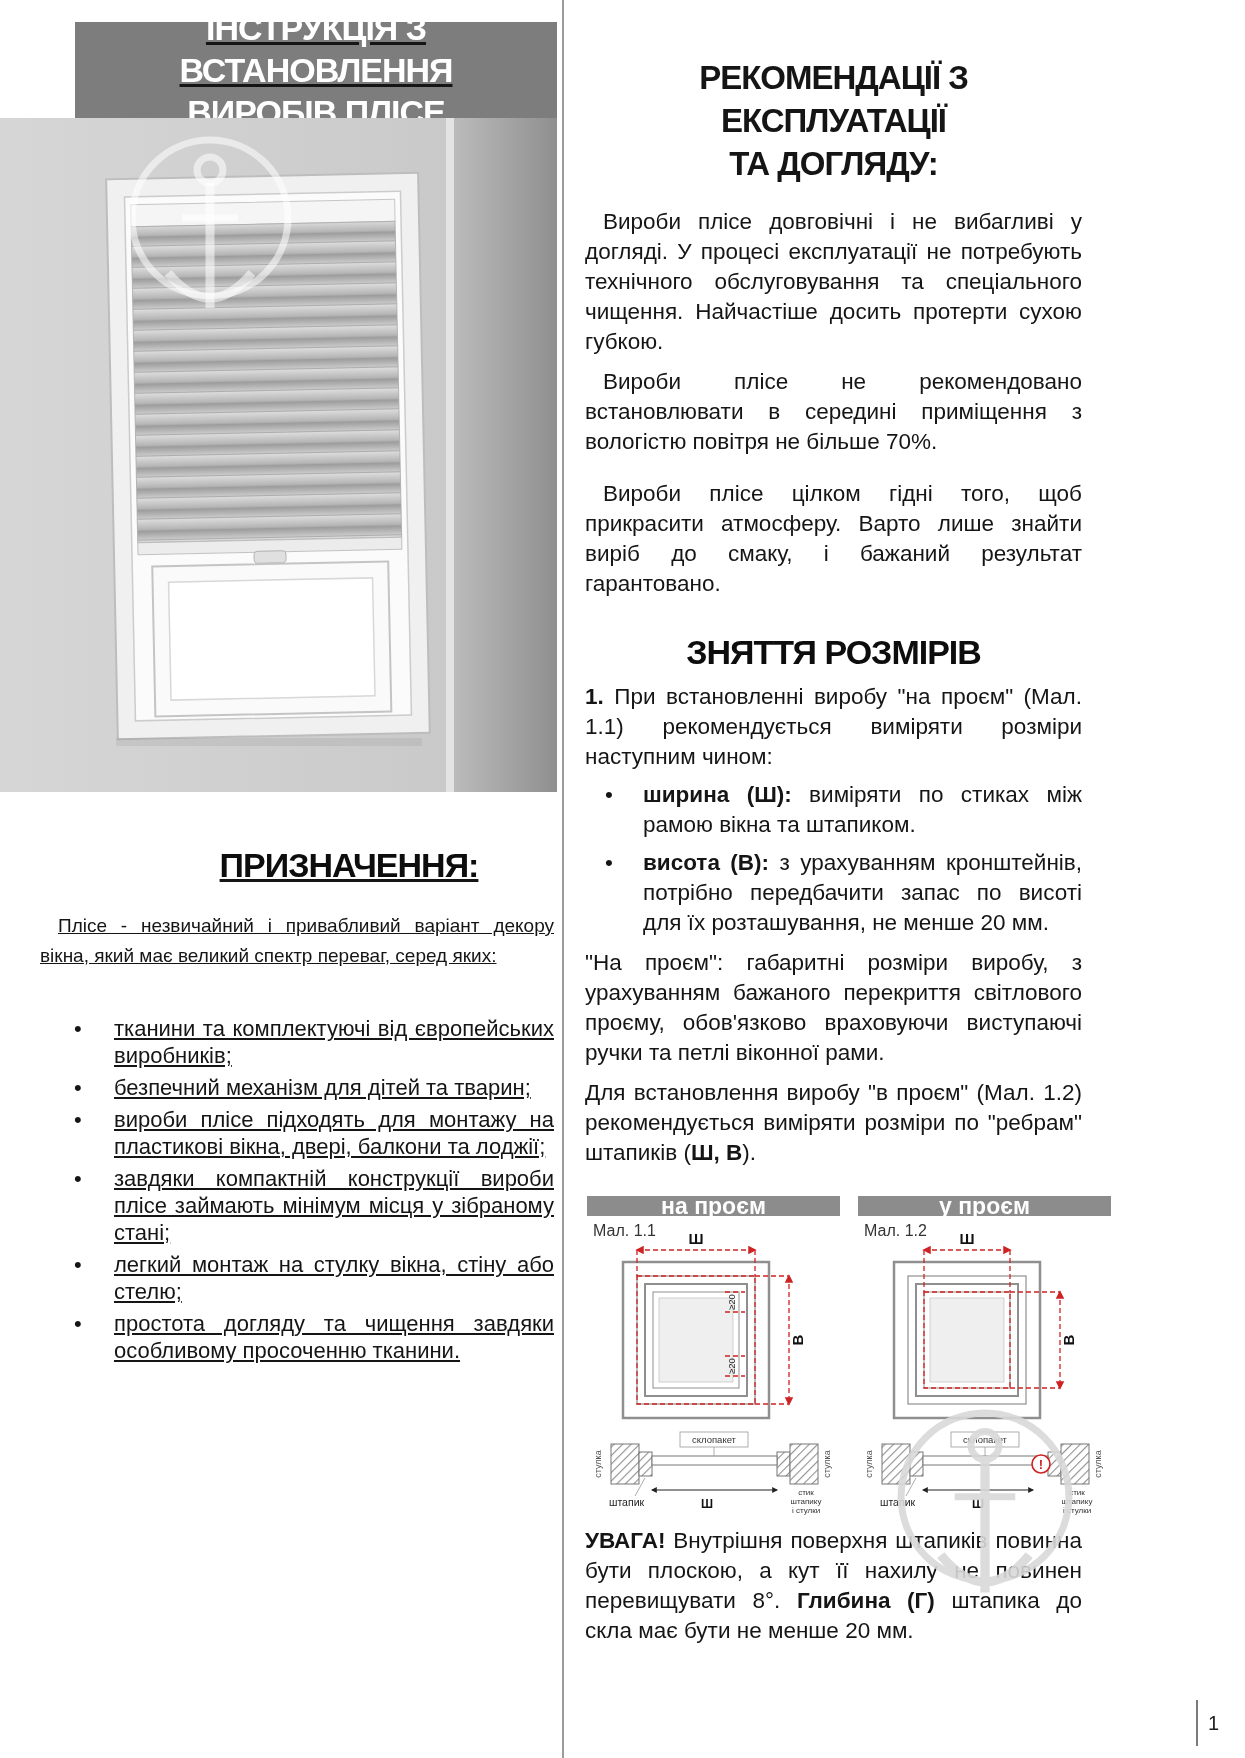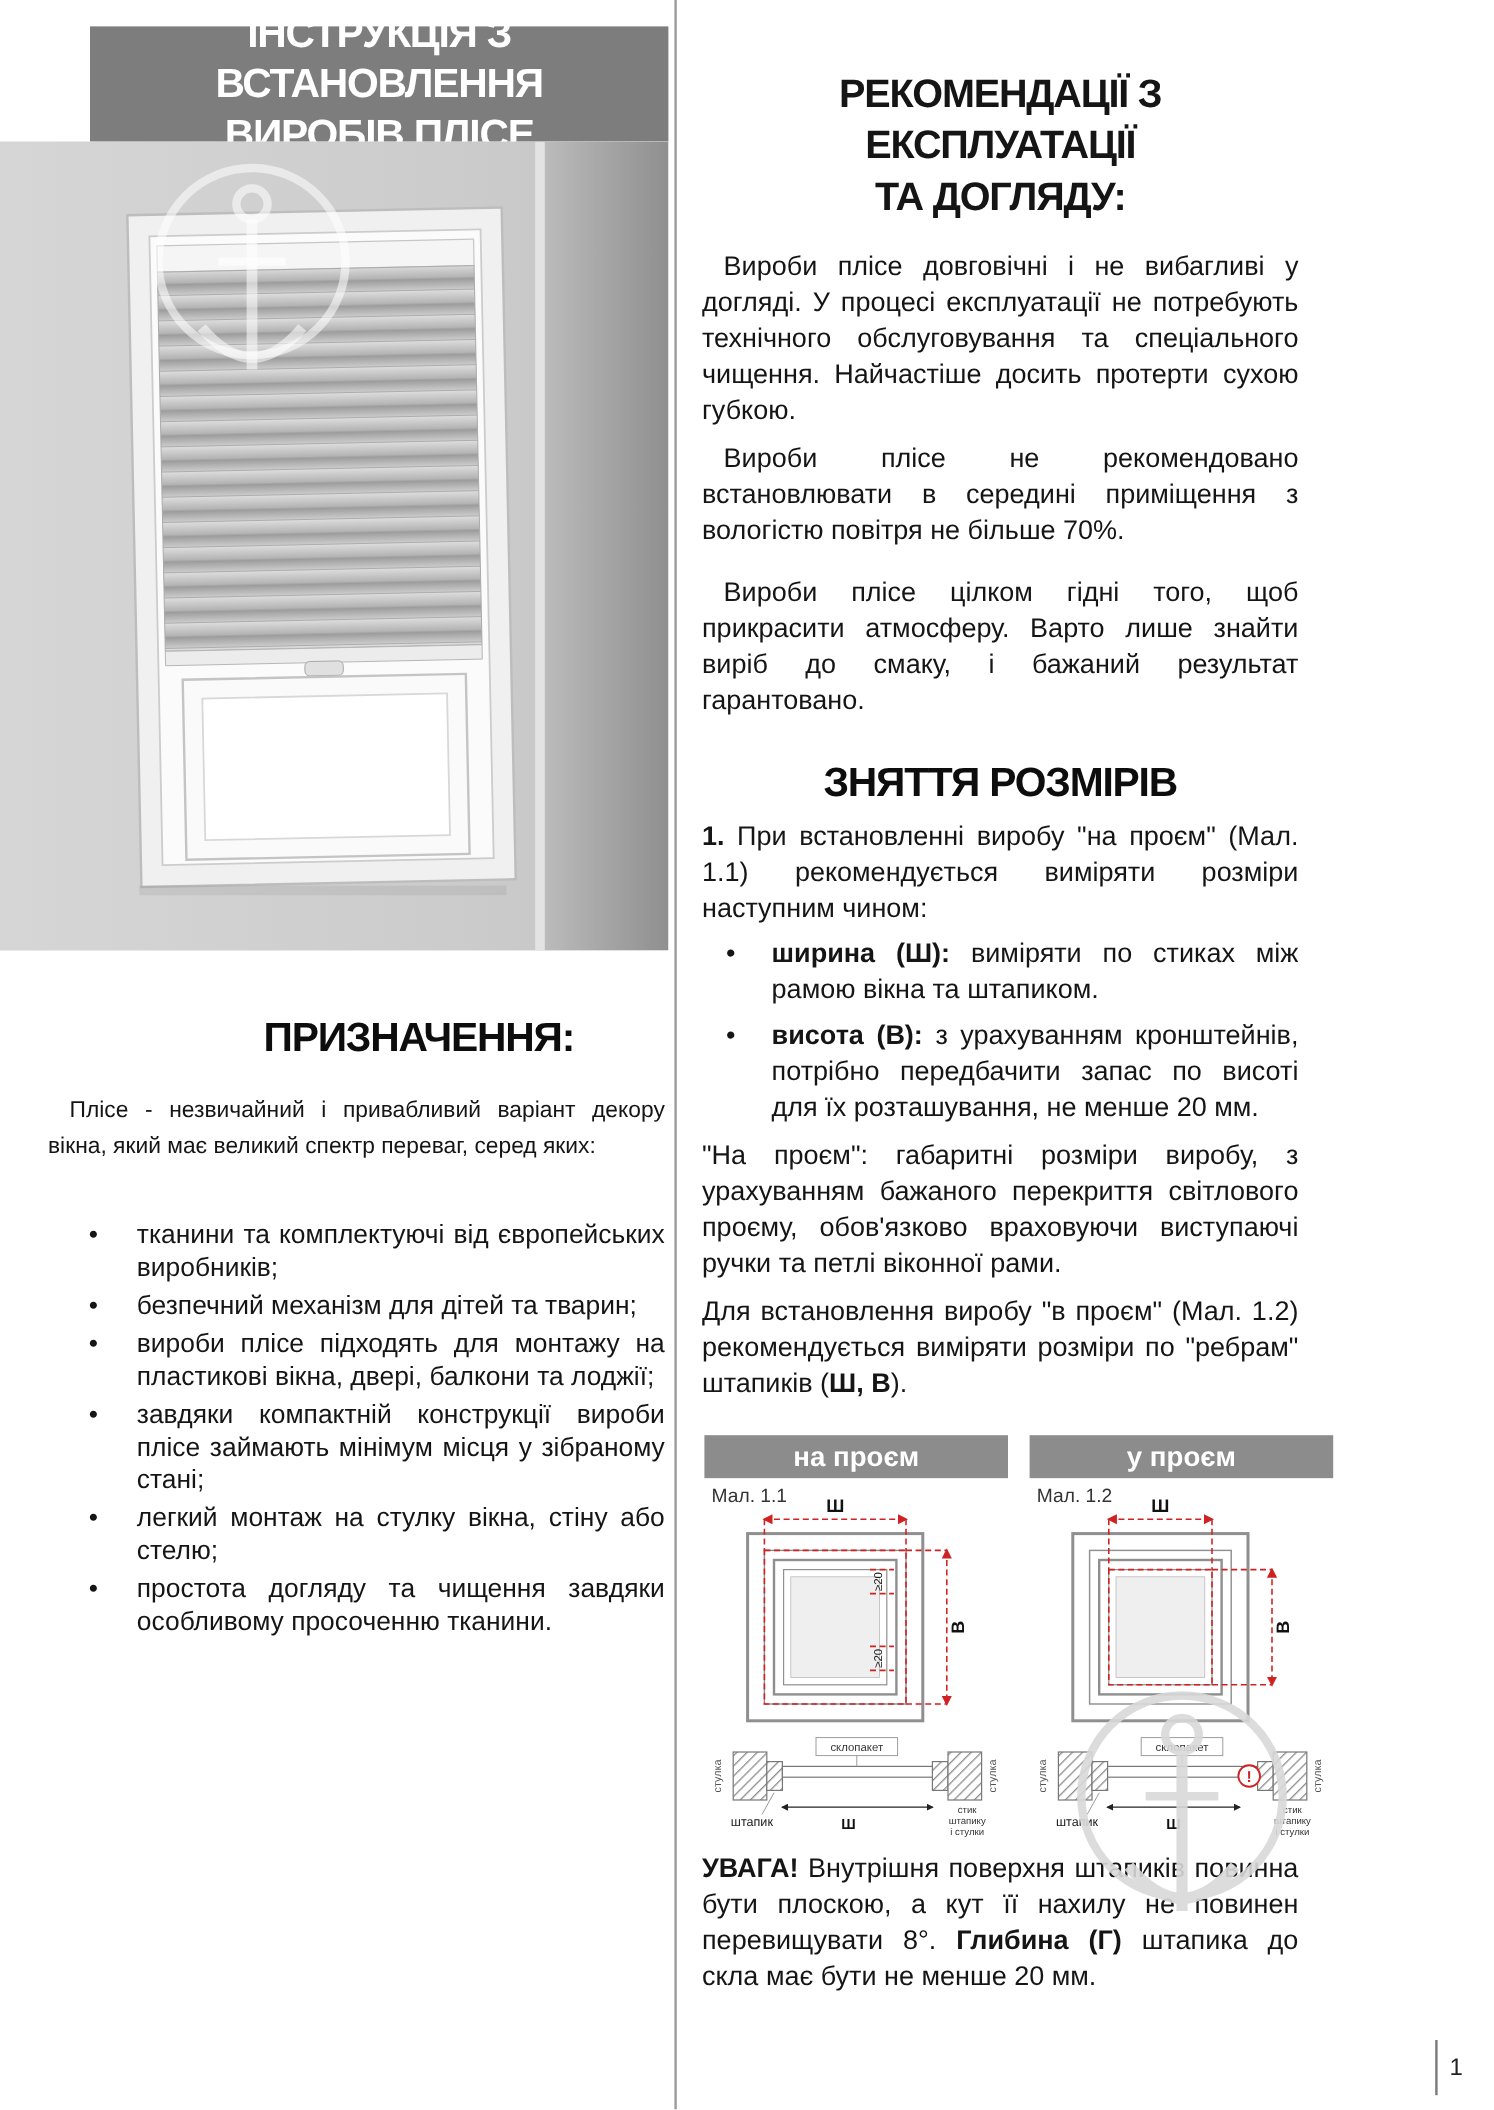--- a/index.html
+++ b/index.html
@@ -7,21 +7,21 @@
   body {
     font-family:"Liberation Sans", sans-serif;
     background:#ffffff; color:#151515;
     position:relative; overflow:hidden;
   }
   b { font-weight:700; }
 
   .divider-v { position:absolute; left:562px; top:0; width:2px; height:1758px; background:#9c9c9c; }
 
   
-  .left-col { position:absolute; left:0; top:0; width:654px; }
+  .left-col { position:absolute; left:0; top:0; width:654px;text-decoration:underline; }
   .banner {
     margin:22px 0 0 75px; width:482px; height:96px; background:#7d7d7d;
     color:#ffffff; display:flex; flex-direction:column; align-items:center; justify-content:center;
     font-weight:700; font-size:34px; line-height:42px; letter-spacing:-1px; text-align:center;
   }
   .photo { position:relative; width:557px; height:674px; background:#cdcdcd; overflow:hidden; }
   .photo svg { display:block; }
 
   .h-doc { text-align:center; font-weight:700; letter-spacing:-1px; color:#0d0d0d; }
   .purpose-title { margin-top:54px; font-size:34px;padding-left:44px; }
@@ -41,21 +41,21 @@
   .mid-title { margin-top:34px; font-size:34px; }
   .step { margin-top:20px; }
 
   ul.rlist { list-style:none; margin-top:6px; width:497px; }
   ul.rlist li { position:relative; padding-left:58px; font-size:22.5px; line-height:30px; text-align:justify; margin-top:8px; }
   ul.rlist li::before { content:"•"; position:absolute; left:20px; top:0; }
 
   .diagrams { display:flex; gap:18px; margin:28px 0 0 2px; width:524px; }
   .panel { width:253px; }
   .panel-header {
-    height:36px; background:#8c8c8c; color:#ffffff; font-weight:700; font-size:23px;
+    height:20px; background:#8c8c8c; color:#ffffff; font-weight:700; font-size:23px;
     display:flex; align-items:center; justify-content:center;
   }
   .panel-body { background:#ffffff; }
   .panel-body svg { display:block; }
 
   .attention { margin-top:26px; }
 
   
   .wm2 { position:absolute; left:868px; top:1392px; width:234px; height:268px; pointer-events:none; z-index:5; opacity:.9; }
   .footer { position:absolute; right:26px; bottom:12px; display:flex; align-items:center; gap:10px; }

